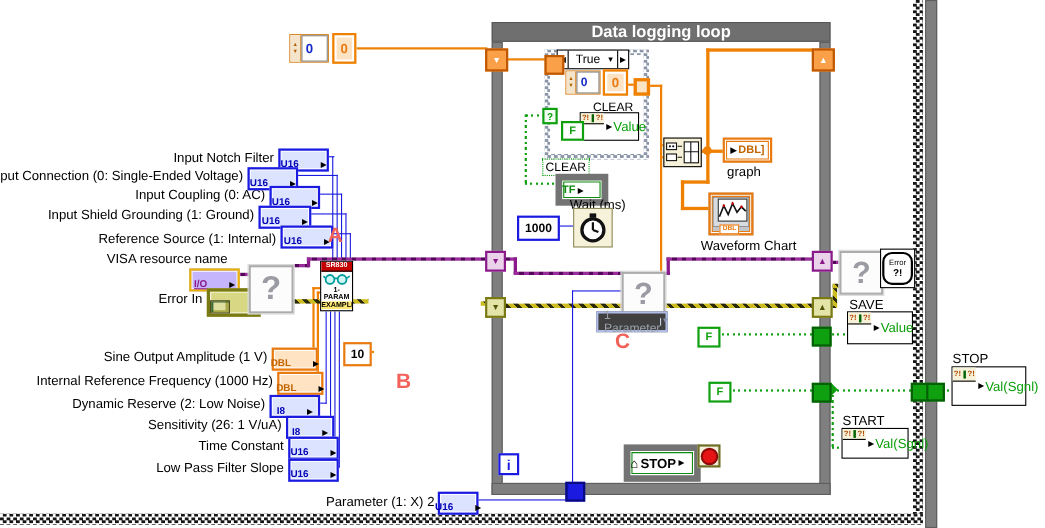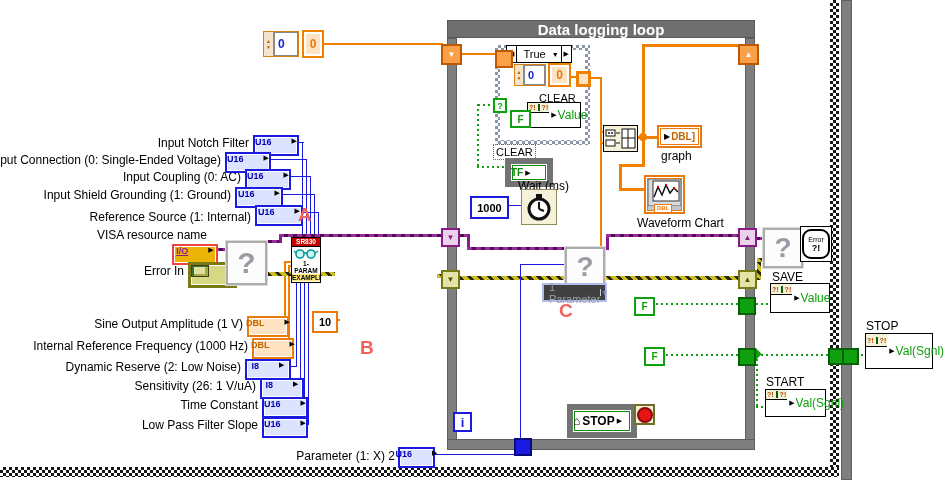--- a/index.html
+++ b/index.html
@@ -13,25 +13,25 @@
   .wbv{position:absolute;background:#1A1AE0;width:1px;z-index:4}
   .wo{position:absolute;background:#F08000;z-index:4}
   .wp{position:absolute;height:3px;background:repeating-linear-gradient(90deg,#9A2B9A 0 5px,#55085A 5px 9px);z-index:4}
   .wpv{position:absolute;width:3px;background:#8A1A8A;z-index:4}
   .we{position:absolute;height:4px;background:repeating-linear-gradient(45deg,#CDbb22 0 4px,#2a2a08 4px 7px);z-index:4}
   .wev{position:absolute;width:4px;background:repeating-linear-gradient(45deg,#CDbb22 0 4px,#2a2a08 4px 7px);z-index:4}
   .wg{position:absolute;height:2px;background:repeating-linear-gradient(90deg,#0EA00E 0 2px,rgba(0,0,0,0) 2px 5px);z-index:4}
   .wgv{position:absolute;width:2px;background:repeating-linear-gradient(180deg,#0EA00E 0 2px,rgba(0,0,0,0) 2px 5px);z-index:4}
   .wk{position:absolute;background:#111;z-index:4}
   
-  .term{position:absolute;height:17px;display:flex;align-items:flex-start;justify-content:center;
+  .term{position:absolute;height:17px;display:flex;align-items:flex-end;justify-content:center;
         gap:20px;font-weight:bold;font-size:9px;z-index:5;box-shadow:inset 0 0 0 1px #fff}
   .tblue{border:2px solid #1A1AE0;background:#DCE3FF;color:#0000B4}
   .torange{border:2px solid #E87A10;background:#FFE3C2;color:#C26400}
-  .tpurple{border:2px solid #ef4444;background:#eab308;color:#8A1A8A}
+  .tpurple{border:2px solid #eab308;background:#c4b5fd;color:#8A1A8A}
   .tolive{border:3px solid #7A7A14;background:#D8D884;color:#333}
   .term .ar{font-size:7px;color:#000;font-weight:normal}
   .tun{position:absolute;z-index:6;display:flex;align-items:center;justify-content:center;font-size:8px;line-height:8px}
   .tun-or{background:#F9A048;border:2px solid #C05800;color:#fff}
   .tun-pu{background:#EAD2EA;border:2px solid #8A1A8A;color:#8A1A8A}
   .tun-ol{background:#E4E4A8;border:2px solid #7A7A14;color:#55550A}
   .tun-gr{background:#0EA00E;border:2px solid #076007}
   .tun-bl{background:#1A1AE0;border:2px solid #0A0A80}
   
   .checkBW{background:conic-gradient(#161616 90deg,#fff 90deg 180deg,#161616 180deg 270deg,#fff 270deg);background-size:6px 6px;z-index:3}

